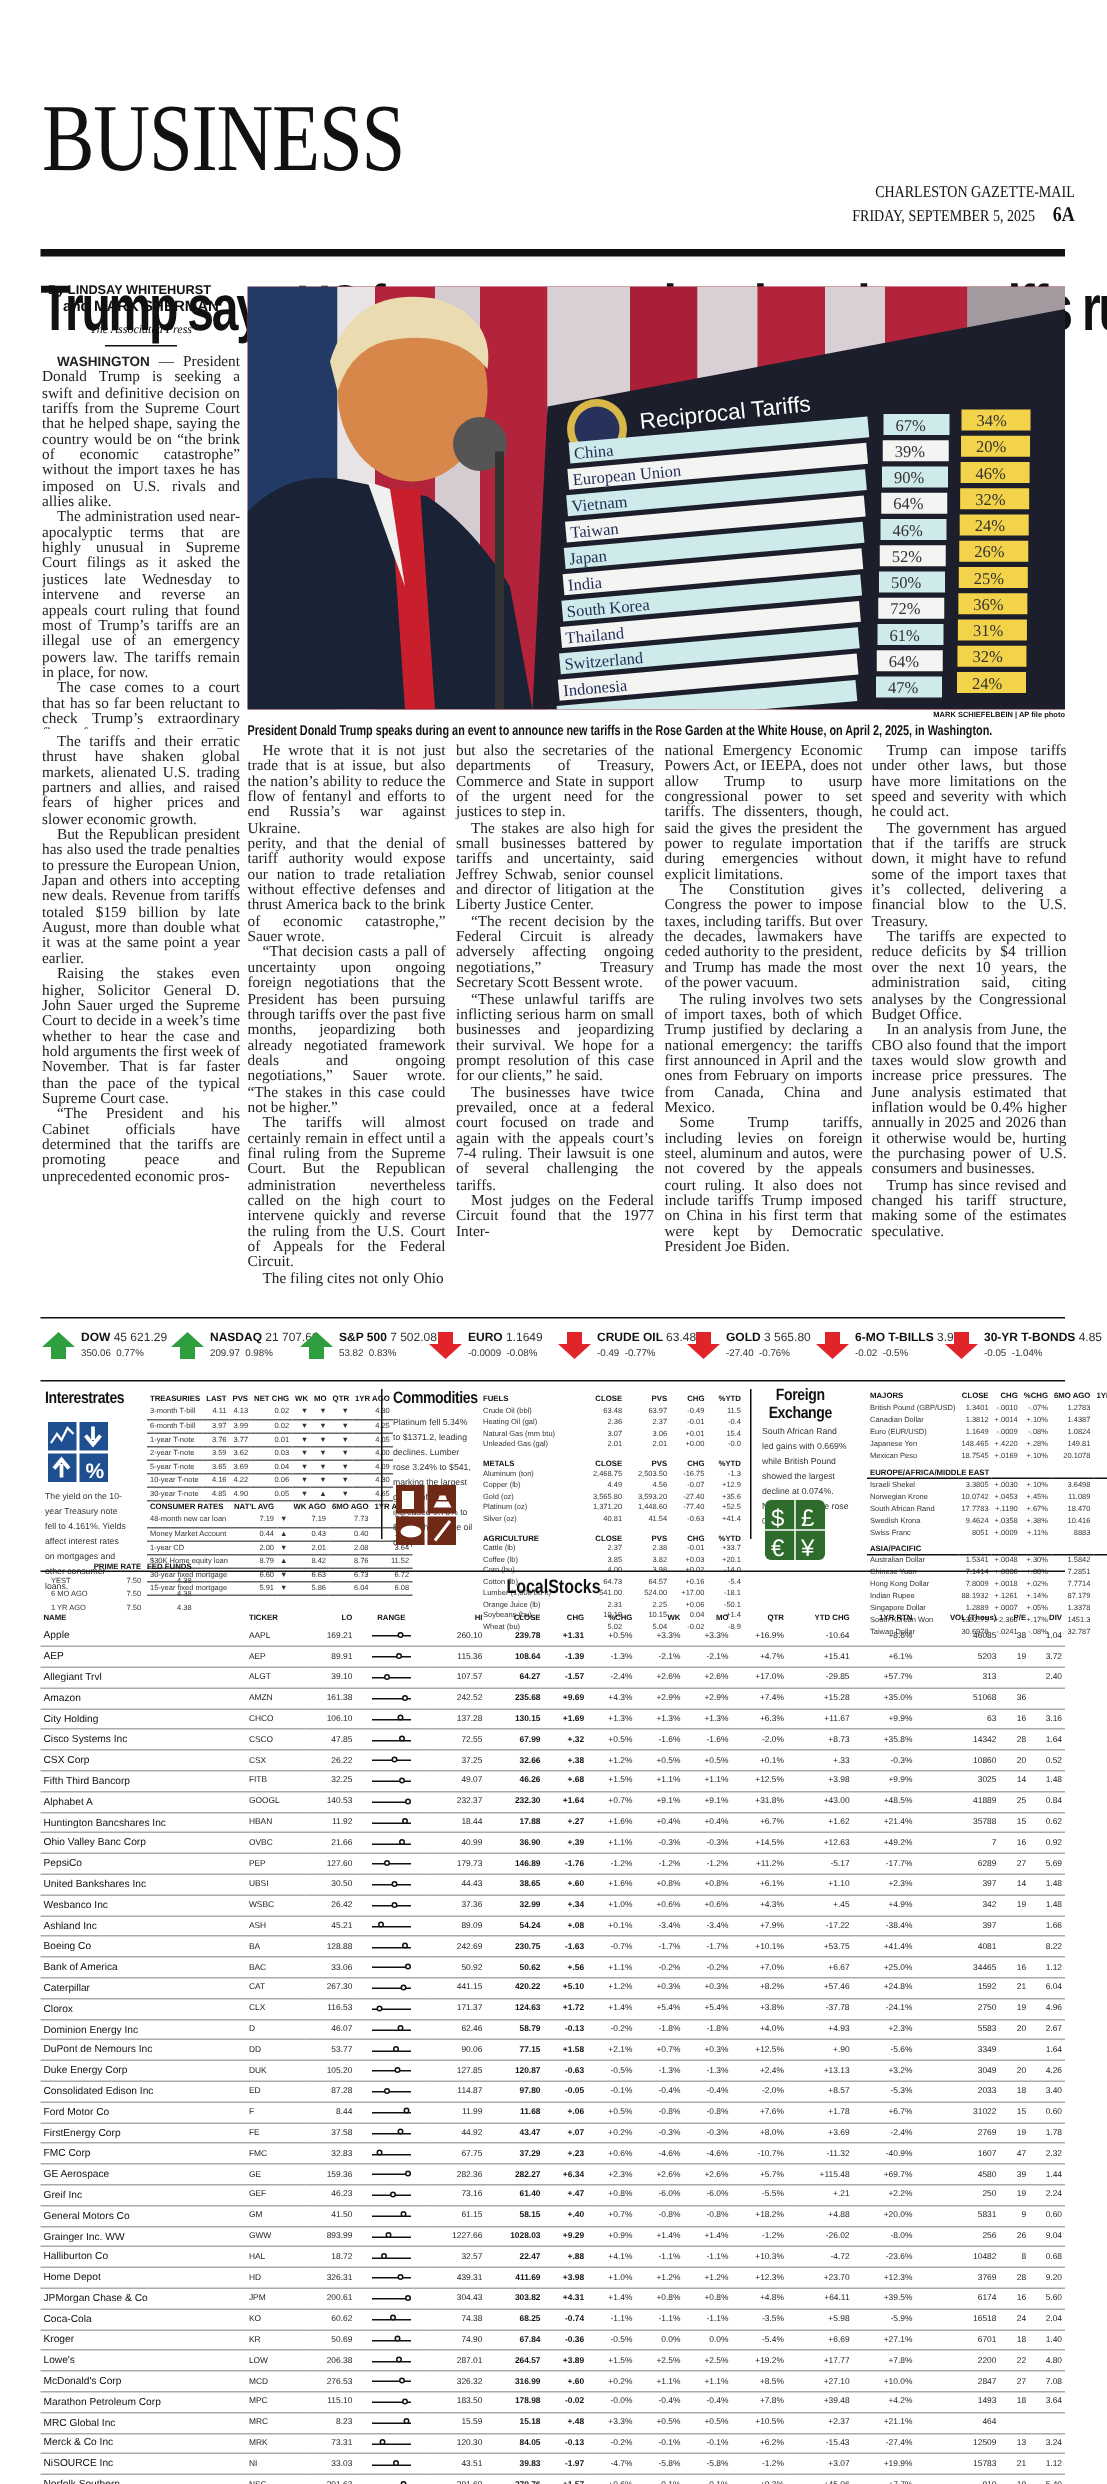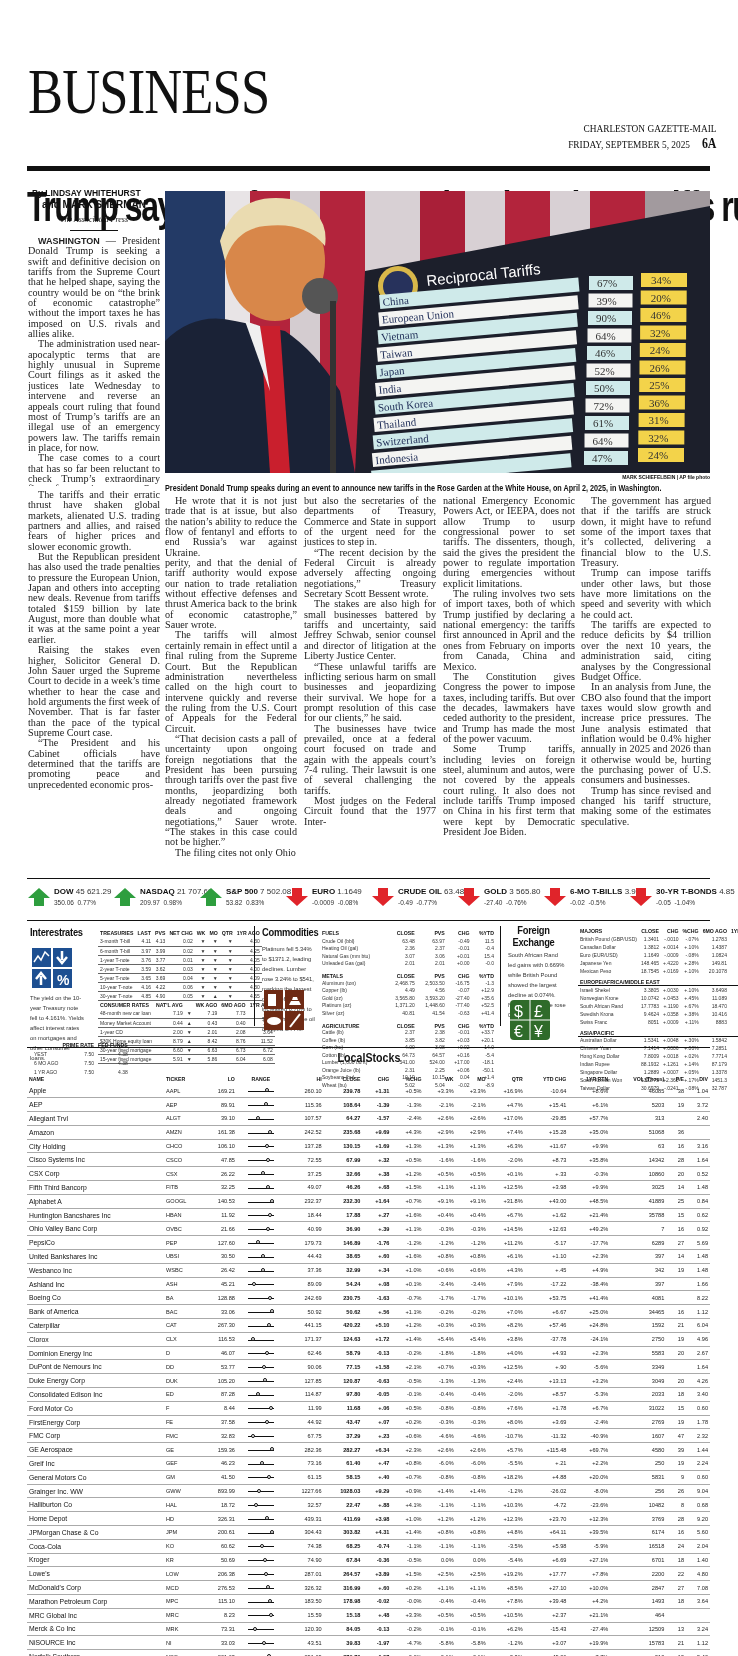--- a/index.html
+++ b/index.html
@@ -176,41 +176,41 @@
         </g>
     </g>
   </svg>
 </div>
 <div class="abs credit">MARK SCHIEFELBEIN | AP file photo</div>
 <div class="abs caption">President Donald Trump speaks during an event to announce new tariffs in the Rose Garden at the White House, on April 2, 2025, in Washington.</div>
 
 <div class="abs col" id="c2" style="left:165px;top:496px;width:132px;">
     <p>He wrote that it is not just trade that is at issue, but also the nation’s ability to reduce the flow of fentanyl and efforts to end Russia’s war against Ukraine.</p>
     <p style="text-indent: 0px;">perity, and that the denial of tariff authority would expose our nation to trade retaliation without effective defenses and thrust America back to the brink of economic catastrophe,” Sauer wrote.</p>
+    <p>“That decision casts a pall of uncertainty upon ongoing foreign negotiations that the President has been pursuing through tariffs over the past five months, jeopardizing both already negotiated framework deals and ongoing negotiations,” Sauer wrote. “The stakes in this case could not be higher.”</p>
     <p>The tariffs will almost certainly remain in effect until a final ruling from the Supreme Court. But the Republican administration nevertheless called on the high court to intervene quickly and reverse the ruling from the U.S. Court of Appeals for the Federal Circuit.</p>
-    <p>“That decision casts a pall of uncertainty upon ongoing foreign negotiations that the President has been pursuing through tariffs over the past five months, jeopardizing both already negotiated framework deals and ongoing negotiations,” Sauer wrote. “The stakes in this case could not be higher.”</p>
     <p>The filing cites not only Ohio</p>
   </div>
 <div class="abs col" id="c3" style="left:304px;top:496px;width:132px;">
     <p style="text-indent: 0px;">but also the secretaries of the departments of Treasury, Commerce and State in support of the urgent need for the justices to step in.</p>
+    <p>The stakes are also high for small businesses battered by tariffs and uncertainty, said Jeffrey Schwab, senior counsel and director of litigation at the Liberty Justice Center.</p>
     <p>“The recent decision by the Federal Circuit is already adversely affecting ongoing negotiations,” Treasury Secretary Scott Bessent wrote.</p>
-    <p>The stakes are also high for small businesses battered by tariffs and uncertainty, said Jeffrey Schwab, senior counsel and director of litigation at the Liberty Justice Center.</p>
     <p>“These unlawful tariffs are inflicting serious harm on small businesses and jeopardizing their survival. We hope for a prompt resolution of this case for our clients,” he said.</p>
     <p>The businesses have twice prevailed, once at a federal court focused on trade and again with the appeals court’s 7-4 ruling. Their lawsuit is one of several challenging the tariffs.</p>
     <p>Most judges on the Federal Circuit found that the 1977 Inter-</p>
   </div>
 <div class="abs col" id="c4" style="left:443px;top:496px;width:132px;">
     <p style="text-indent: 0px;">national Emergency Economic Powers Act, or IEEPA, does not allow Trump to usurp congressional power to set tariffs. The dissenters, though, said the gives the president the power to regulate importation during emergencies without explicit limitations.</p>
+    <p>The Constitution gives Congress the power to impose taxes, including tariffs. But over the decades, lawmakers have ceded authority to the president, and Trump has made the most of the power vacuum.</p>
     <p>The ruling involves two sets of import taxes, both of which Trump justified by declaring a national emergency: the tariffs first announced in April and the ones from February on imports from Canada, China and Mexico.</p>
-    <p>The Constitution gives Congress the power to impose taxes, including tariffs. But over the decades, lawmakers have ceded authority to the president, and Trump has made the most of the power vacuum.</p>
     <p>Some Trump tariffs, including levies on foreign steel, aluminum and autos, were not covered by the appeals court ruling. It also does not include tariffs Trump imposed on China in his first term that were kept by Democratic President Joe Biden.</p>
   </div>
 <div class="abs col" id="c5" style="left:581px;top:496px;width:130px;">
+    <p>Trump can impose tariffs under other laws, but those have more limitations on the speed and severity with which he could act.</p>
     <p>The government has argued that if the tariffs are struck down, it might have to refund some of the import taxes that it’s collected, delivering a financial blow to the U.S. Treasury.</p>
-    <p>Trump can impose tariffs under other laws, but those have more limitations on the speed and severity with which he could act.</p>
     <p>The tariffs are expected to reduce deficits by $4 trillion over the next 10 years, the administration said, citing analyses by the Congressional Budget Office.</p>
     <p>In an analysis from June, the CBO also found that the import taxes would slow growth and increase price pressures. The June analysis estimated that inflation would be 0.4% higher annually in 2025 and 2026 than it otherwise would be, hurting the purchasing power of U.S. consumers and businesses.</p>
     <p>Trump has since revised and changed his tariff structure, making some of the estimates speculative.</p>
   </div>
 
 <div class="abs rule" style="left:27px;top:878px;width:683px;"></div>
 
 <div class="abs ticker" style="left:27px;width:700px;" id="ticker">
     <div class="tick" style="left: 0px;">
       <svg class="arrow" viewBox="0 0 24 20">

